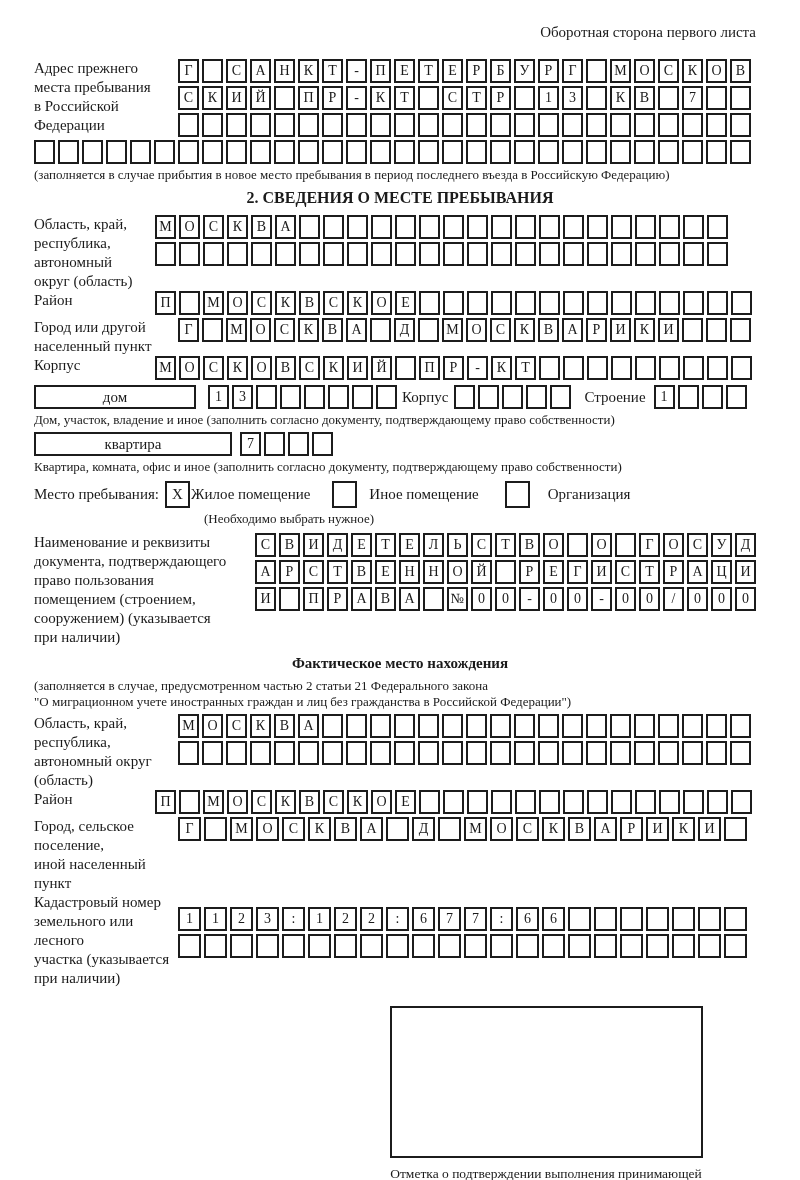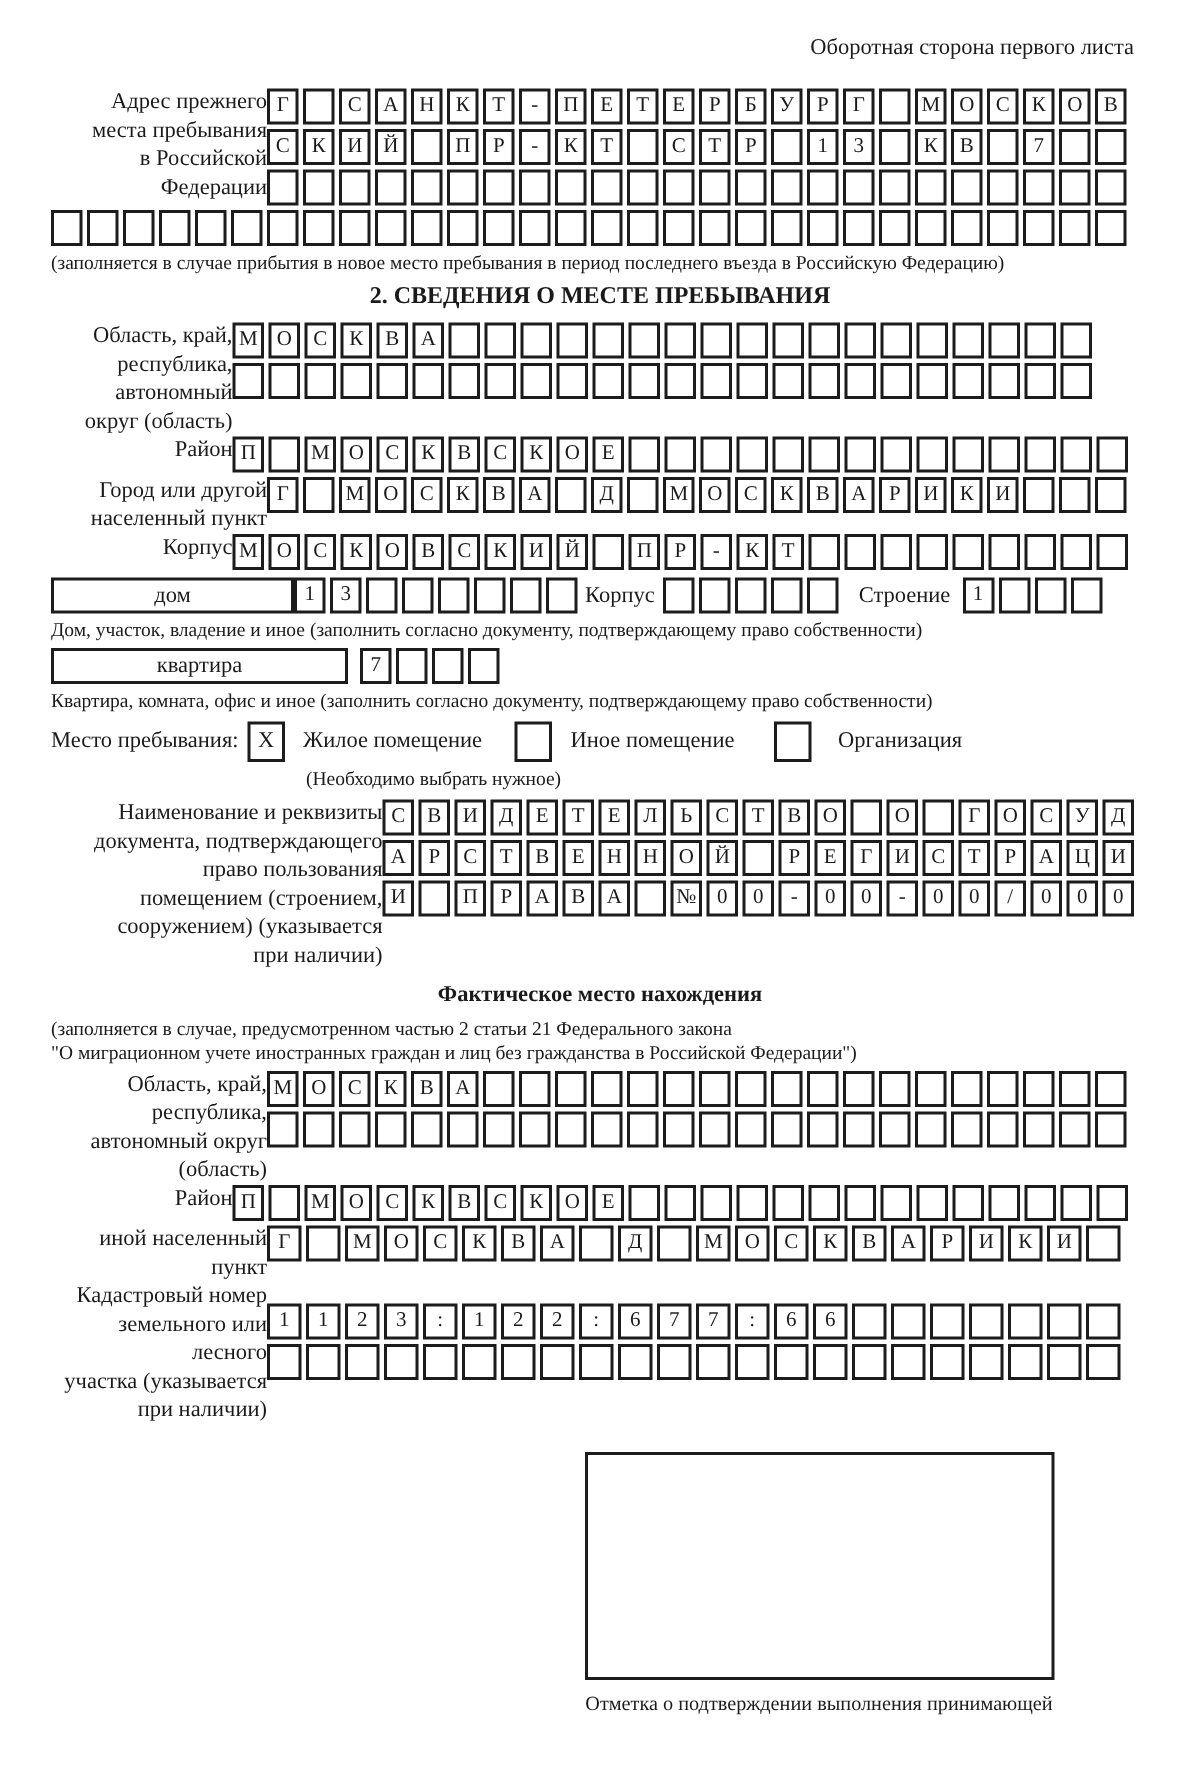--- a/index.html
+++ b/index.html
@@ -1,21 +1,21 @@
 <!DOCTYPE html>
 <html><head>
 <meta charset="utf-8">
 <style>
   html,body{margin:0;padding:0;background:#fff;}
   body{width:800px;height:1180px;overflow:hidden;color:#1a1a1a;
        font-family:"Liberation Serif","DejaVu Serif",serif;}
   .page{box-sizing:border-box;width:800px;height:1140px;padding:24px 34px 0 34px;}
   .hdr{text-align:right;font-size:15px;padding-right:10px;margin-bottom:18px;}
   .field{display:flex;align-items:flex-start;}
-  .flabel{font-size:15px;line-height:19px;flex:0 0 auto;text-align:right;}
+  .flabel{font-size:15px;line-height:19px;flex:0 0 auto;}
   .w144{width:144px;} .w121{width:121px;} .w221{width:221px;}
   .cells{display:flex;margin-bottom:3px;}
   .cell{box-sizing:border-box;width:21px;height:24px;border:2px solid #1c1c1c;
         margin-right:3px;display:inline-flex;align-items:center;justify-content:center;
         font-size:14px;flex:0 0 auto;background:#fff;}
   .cells-wide .cell{width:23px;}
   .bigbox{box-sizing:border-box;height:24px;border:2px solid #1c1c1c;
           display:inline-flex;align-items:center;justify-content:center;
           font-size:15px;flex:0 0 auto;}
   .inline-lab{font-size:15px;line-height:24px;white-space:nowrap;}
@@ -316,21 +316,21 @@
         <div class="cell"></div>
         <div class="cell"></div>
         <div class="cell"></div>
         <div class="cell"></div>
         <div class="cell"></div>
         <div class="cell"></div>
       </div>
   </div>
 
   <div class="cells mt2">
-    <div class="bigbox" style="width:162px;margin-right:0;">дом</div>
+    <div class="bigbox" style="width:162px;margin-right:12px;">дом</div>
     <div class="cells" style="margin-bottom:0;">
         <div class="cell">1</div>
         <div class="cell">3</div>
         <div class="cell"></div>
         <div class="cell"></div>
         <div class="cell"></div>
         <div class="cell"></div>
         <div class="cell"></div>
         <div class="cell"></div>
       </div>
@@ -359,21 +359,21 @@
         <div class="cell"></div>
         <div class="cell"></div>
         <div class="cell"></div>
       </div>
   </div>
   <div class="note mt2">Квартира, комната, офис и иное (заполнить согласно документу, подтверждающему право собственности)</div>
 
   <div class="mesto-row">
     <span class="lab">Место пребывания:</span>
     <span class="chk" style="margin-left:6px;">X</span>
-    <span class="lab" style="margin-left:12px;">Жилое помещение</span>
+    <span class="lab" style="margin-left:1px;">Жилое помещение</span>
     <span class="chk" style="margin-left:22px;"></span>
     <span class="lab" style="margin-left:12px;">Иное помещение</span>
     <span class="chk" style="margin-left:26px;"></span>
     <span class="lab" style="margin-left:18px;">Организация</span>
   </div>
   <div class="note" style="margin:3px 0 6px 170px;">(Необходимо выбрать нужное)</div>
 
   <div class="field">
     <div class="flabel w221">
         <div>Наименование и реквизиты</div>
@@ -551,20 +551,21 @@
         <div class="cell"></div>
         <div class="cell"></div>
         <div class="cell"></div>
         <div class="cell"></div>
         <div class="cell"></div>
       </div>
   </div>
 
   <div class="field">
     <div class="flabel w144">
+        <div>Город, сельское поселение,</div>
         <div>иной населенный пункт</div>
       </div>
     <div class="cells cells-wide">
         <div class="cell">Г</div>
         <div class="cell"></div>
         <div class="cell">М</div>
         <div class="cell">О</div>
         <div class="cell">С</div>
         <div class="cell">К</div>
         <div class="cell">В</div>

